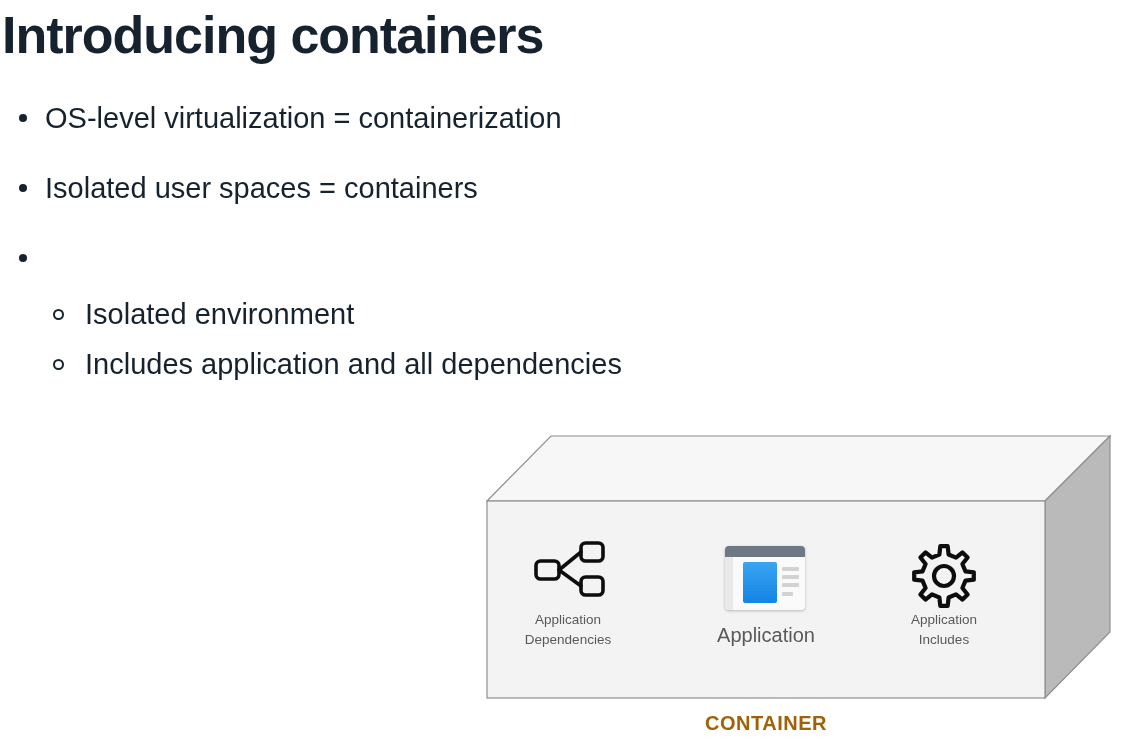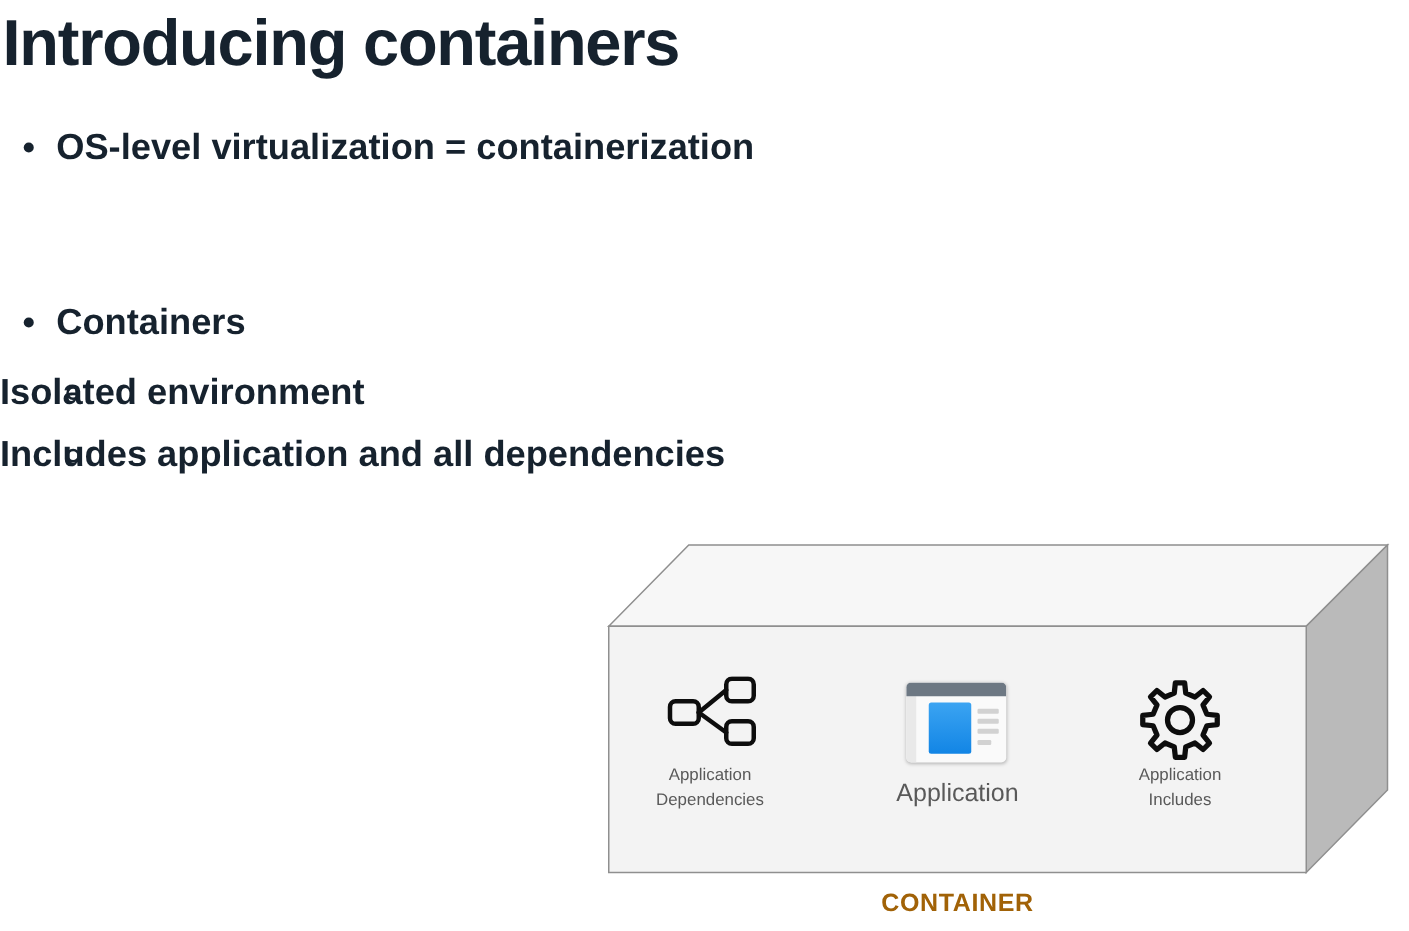--- a/index.html
+++ b/index.html
@@ -16,26 +16,26 @@
     position:absolute; left:2px; top:0px;
     font-size:52px; line-height:70px; font-weight:700;
     letter-spacing:-1px;
     color:#16222e;
     white-space:nowrap;
   }
 
   
   .row {
     position:absolute; left:0;
-    font-size:29px; line-height:34px; font-weight:700;
+    font-size:29px; line-height:34px; font-weight:400;
     color:#16222e; white-space:nowrap;
   }
   .row .btext { display:inline-block; }
   .l1 { padding-left:45px; }
-  .l2 { }
+  .l2 { padding-left:85px; }
   .marker { position:absolute; display:block; }
   .dot {
     left:19px; top:13px;
     width:8px; height:8px; border-radius:50%;
     background:#16222e;
   }
   .ring {
     left:53px; top:12px;
     width:7px; height:7px; border-radius:50%;
     border:2.5px solid #16222e; background:transparent;
@@ -97,23 +97,26 @@
 <body>
 
 <div class="slide">
 
   <div class="title">Introducing containers</div>
 
   <div class="row l1 row-b1">
     <span class="marker dot"></span>
     <span class="btext">OS-level virtualization = containerization</span>
   </div>
+  <div class="row l1 row-b2">
+    <span class="marker dot"></span>
+    <span class="btext">Isolated user spaces = containers</span>
+  </div>
   <div class="row l1 row-b3">
     <span class="marker dot"></span>
-    <span class="btext">Containers</span>
   </div>
   <div class="row l2 row-s1">
     <span class="marker ring"></span>
     <span class="btext">Isolated environment</span>
   </div>
   <div class="row l2 row-s2">
     <span class="marker ring"></span>
     <span class="btext">Includes application and all dependencies</span>
   </div>
 

